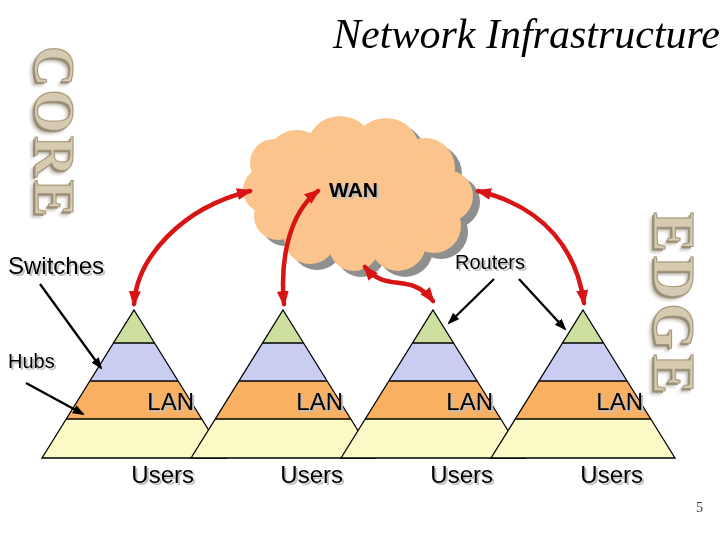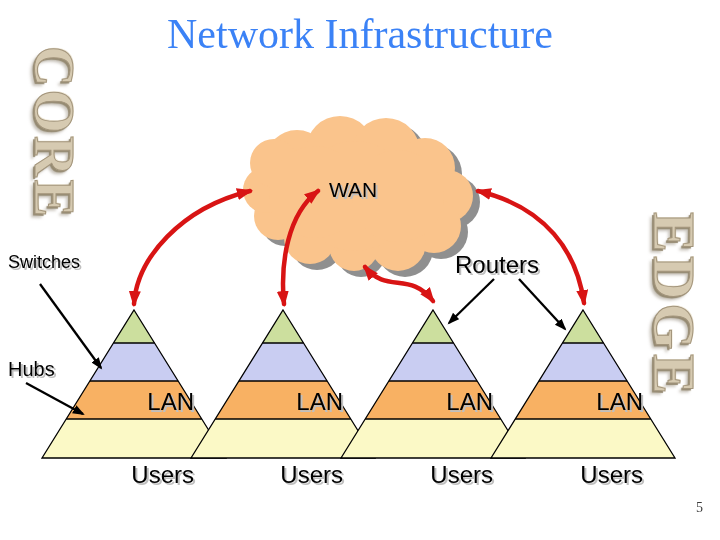--- a/index.html
+++ b/index.html
@@ -1,43 +1,44 @@
 <!DOCTYPE html>
 <html><head>
 <meta charset="utf-8">
 <style>
   html,body { margin:0; padding:0; background:#fff; }
   .slide {
     position:relative; width:720px; height:540px; overflow:hidden;
     background:#ffffff; font-family:"Liberation Sans", sans-serif;
   }
   .title {
-    position:absolute; top:10px; left:0; width:100%; text-align:center;
-    font-family:"Liberation Serif", serif; font-size:42px; color:#3b82f6;
+    position:absolute; top:10px; left:0; width:100%; text-align:right;
+    font-family:"Liberation Serif", serif; font-size:42px; color:#000000;
     white-space:nowrap;
+    font-style:italic;
   }
   .side-word {
     position:absolute; writing-mode:vertical-rl;
     font-family:"Liberation Serif", serif; font-weight:bold;
     color:#d6cab1; -webkit-text-stroke:1px #a3957c;
     text-shadow:2px 2px 1px #958a72, 4px 4px 3px rgba(160,152,136,.55),
                 -1px -1px 0 #efe8d8;
     line-height:1;
   }
   #core { left:26px;  top:46px;  font-size:56px; letter-spacing:3px; }
   #edge { left:644px; top:212px; font-size:60px; letter-spacing:4px; }
   svg.diagram { position:absolute; left:0; top:0; width:720px; height:540px; }
   .label {
     position:absolute; color:#000; white-space:nowrap;
     text-shadow:2px 2px 0 #bfbfbf;
   }
-  .lbl-wan      { left:329px; top:178px; font-size:21px; }
-  .lbl-switches { left:8px;   top:252px; font-size:18px; }
-  .lbl-routers  { left:455px; top:251px; font-size:24px; }
-  .lbl-hubs     { left:8px;   top:350px; font-size:20px;margin-top:8px; }
+  .lbl-wan      { left:329px; top:178px; font-size:21px;font-weight:bold; }
+  .lbl-switches { left:8px;   top:252px; font-size:24px; }
+  .lbl-routers  { left:455px; top:251px; font-size:20px; }
+  .lbl-hubs     { left:8px;   top:350px; font-size:20px; }
   .lbl-lan   { top:388px; width:120px; text-align:right; font-size:24px; }
   .lbl-users { top:461px; width:120px; text-align:right; font-size:24px; }
   .x1 { left:74px; } .x2 { left:223px; } .x3 { left:373px; } .x4 { left:523px; }
   .page-num {
     position:absolute; left:696px; top:500px; font-size:14px;
     font-family:"Liberation Serif", serif; color:#3c3c3c;
   }
 </style>
 </head>
 <body>

